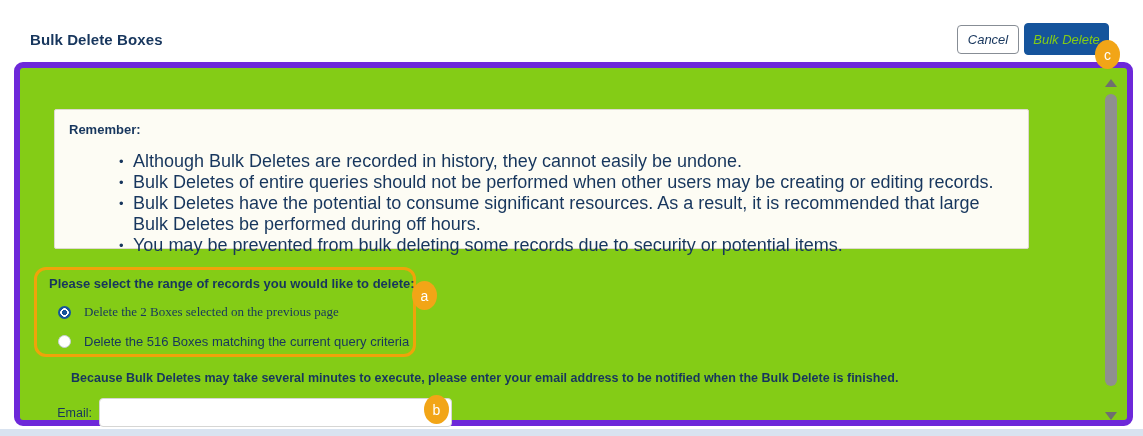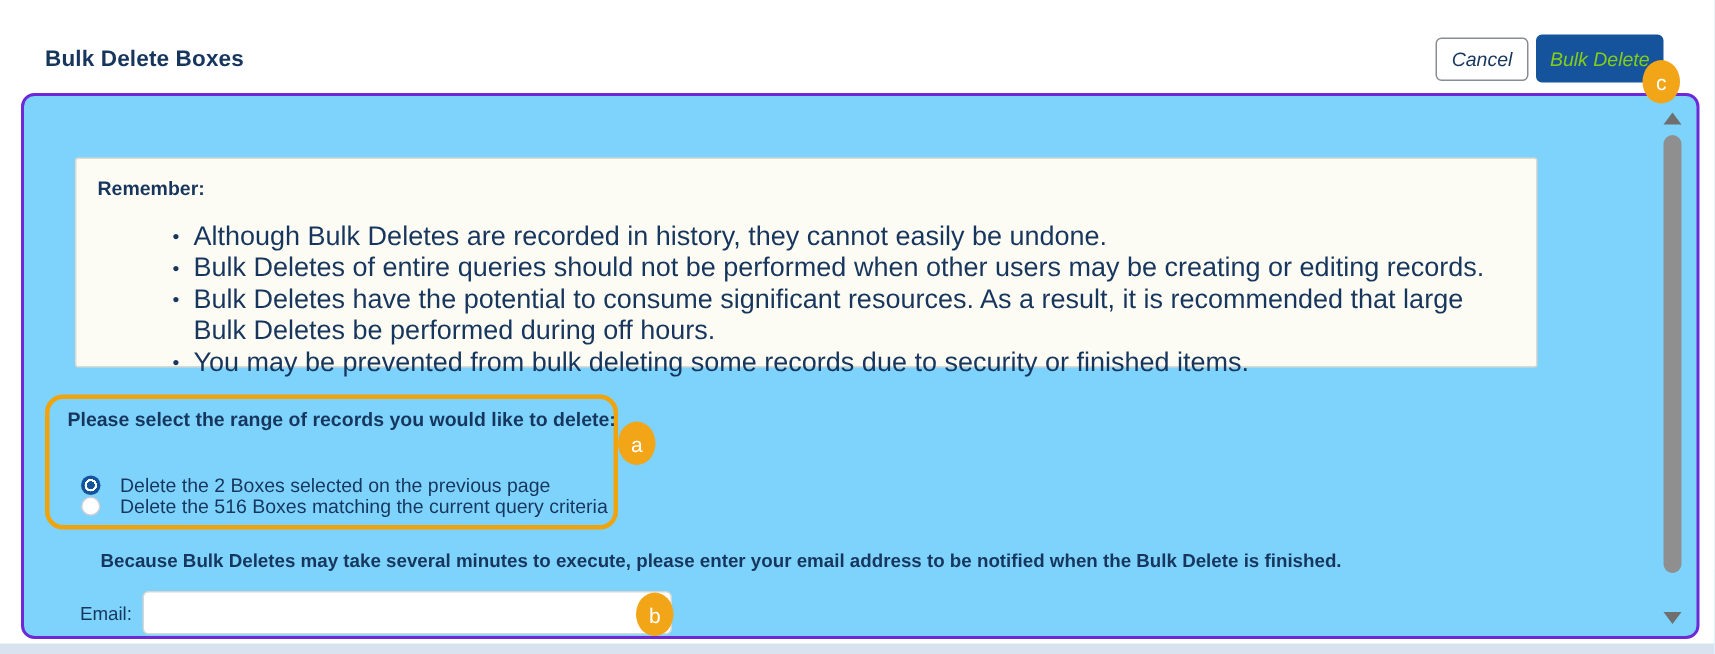--- a/index.html
+++ b/index.html
@@ -20,40 +20,40 @@
   
   .badge { position:absolute; width:25px; height:29px; border-radius:50%;
     background:#f2a517; color:#ffffff; font-size:14px; display:flex; align-items:center;
     justify-content:center; z-index:30; }
   .badge-a { left:412px; top:281px; }
   .badge-b { left:424px; top:395px; }
   .badge-c { left:1095px; top:40px; }
 
   
   .panel { position:absolute; left:14px; top:62px; width:1119px; height:364px;
-    background:#7dd3fc; border:2px solid #6d28d9; border-radius:9px; }
+    background:#84cc16; border:6px solid #6d28d9; border-radius:9px; }
 
   
   .remember-box { position:absolute; left:34px; top:41px; width:975px; height:140px;
     background:#fdfcf4; border:1px solid #ddd9cf; border-radius:2px; padding:12px 14px; }
   .remember-heading { font-size:13px; font-weight:bold; color:#17365d; }
   .remember-list { margin:14px 0 0 50px; list-style:none; }
   .remember-list li { position:relative; font-size:18px; color:#17365d;
     line-height:21px; padding-left:14px; }
   .remember-list li::before { content:"•"; position:absolute; left:0; top:0;
     color:#17365d; font-size:13px; }
 
   
   .range-highlight { position:absolute; left:14px; top:199px; width:382px; height:90px;
     border:3px solid #f0a30a; border-radius:12px; }
   .range-prompt { position:absolute; left:29px; top:208px; font-size:13px;
     font-weight:bold; color:#17365d; }
   .radio-row { position:absolute; left:38px; display:flex; align-items:center; gap:13px;
     cursor:pointer; }
-  .radio-row-1 { top:252px; }
+  .radio-row-1 { top:236px;font-family:Liberation Serif, serif; }
   .radio-row-2 { top:266px; }
   .radio-circle { width:13px; height:13px; border-radius:50%; flex:0 0 13px; }
   .radio-selected { background:radial-gradient(circle,#15549c 0 2.6px,#ffffff 2.7px 4.1px,#15549c 4.2px 100%); }
   .radio-unselected { background:#ffffff; border:1px solid #c7ced8; }
   .radio-label { font-size:13px; color:#17365d; }
 
   
   .email-note { position:absolute; left:34px; top:303px; font-size:12.5px;
     font-weight:bold; color:#17365d;padding-left:17px; }
   .email-row { position:absolute; left:28px; top:330px; display:flex;
@@ -89,21 +89,21 @@
   <div class="badge badge-c">c</div>
 
   <div class="panel">
 
     <div class="remember-box">
       <div class="remember-heading">Remember:</div>
       <ul class="remember-list">
         <li>Although Bulk Deletes are recorded in history, they cannot easily be undone.</li>
         <li>Bulk Deletes of entire queries should not be performed when other users may be creating or editing records.</li>
         <li>Bulk Deletes have the potential to consume significant resources. As a result, it is recommended that large Bulk Deletes be performed during off hours.</li>
-        <li>You may be prevented from bulk deleting some records due to security or finished items.</li>
+        <li>You may be prevented from bulk deleting some records due to security or potential items.</li>
       </ul>
     </div>
 
     <div class="range-highlight"></div>
     <div class="range-prompt">Please select the range of records you would like to delete:</div>
 
     <div class="radio-row radio-row-1">
       <span class="radio-circle radio-selected"></span>
       <span class="radio-label">Delete the 2 Boxes selected on the previous page</span>
     </div>

